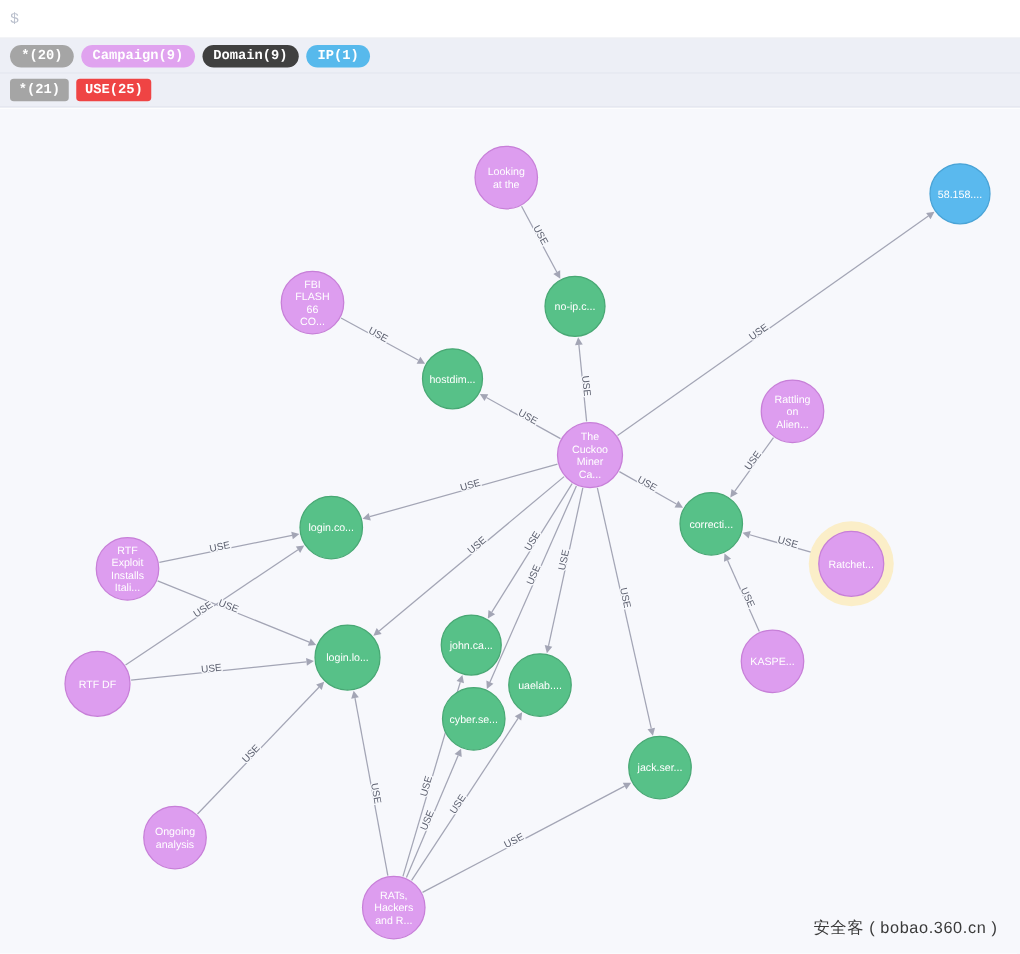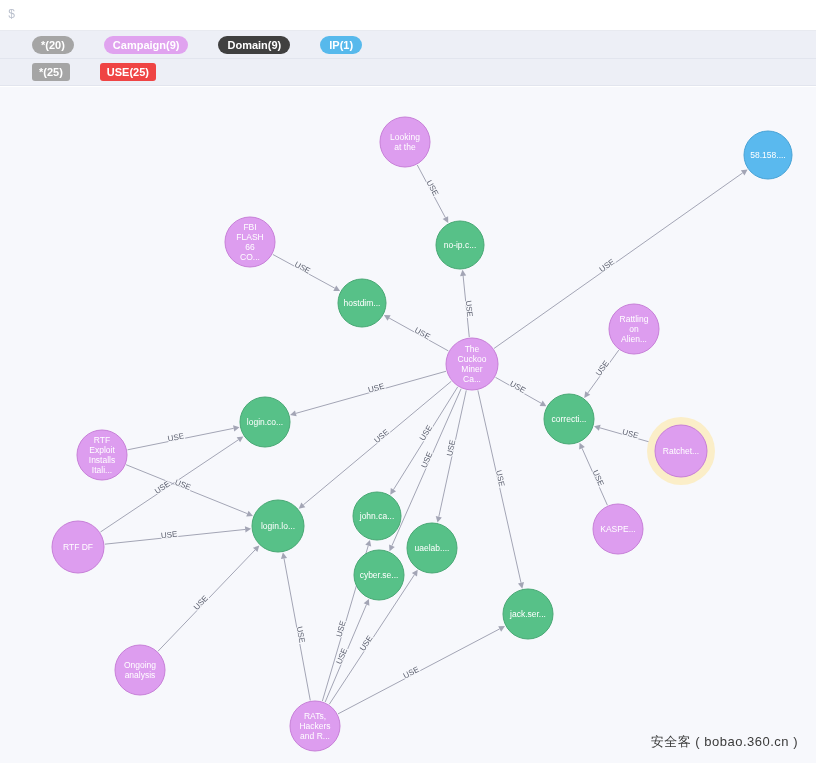--- a/index.html
+++ b/index.html
@@ -52,27 +52,26 @@
   }
   #legend-nodes { height: 28px; }
   #legend-rels  { height: 27px; }
 
   .badge {
     display: inline-flex;
     align-items: center;
     justify-content: center;
     color: #ffffff;
     font-size: 11px;
-    font-family: Liberation Sans, sans-serif;
+    font-family: Liberation Mono, monospace;
     font-weight: bold;
     margin-right: 6px;
     white-space: nowrap;
     box-sizing: border-box;
     user-select: none;
-    margin-left: 24px;
   }
   .badge.pill {
     height: 18px;
     padding: 0 9px;
     border-radius: 9px;
   }
   .badge.rect {
     height: 18px;
     padding: 0 7px;
     border-radius: 3px;
@@ -149,21 +148,21 @@
 </div>
 
 <div class="legend-row" id="legend-nodes">
     <span class="badge pill" style="background: rgb(165, 165, 165);">*(20)</span>
     <span class="badge pill" style="background: rgb(224, 163, 239);">Campaign(9)</span>
     <span class="badge pill" style="background: #404040;">Domain(9)</span>
     <span class="badge pill" style="background: rgb(87, 185, 236);">IP(1)</span>
   </div>
 
 <div class="legend-row" id="legend-rels">
-    <span class="badge rect" style="background: rgb(165, 165, 165);">*(25)</span>
+    <span class="badge rect" style="background: rgb(165, 165, 165);">*(21)</span>
     <span class="badge rect" style="background: #ef4444;">USE(25)</span>
   </div>
 
 <div id="graph-canvas">
   <svg id="graph-svg" width="816" height="676">
       <g>
         <line x1="417.25" y1="77.94" x2="445.40" y2="130.65" class="edge-line"></line>
         <polygon points="448.22,135.95 442.66,132.11 448.13,129.19" class="edge-arrow"></polygon>
         <line x1="272.83" y1="167.44" x2="334.78" y2="201.17" class="edge-line"></line>
         <polygon points="340.05,204.04 333.29,203.90 336.26,198.45" class="edge-arrow"></polygon>

